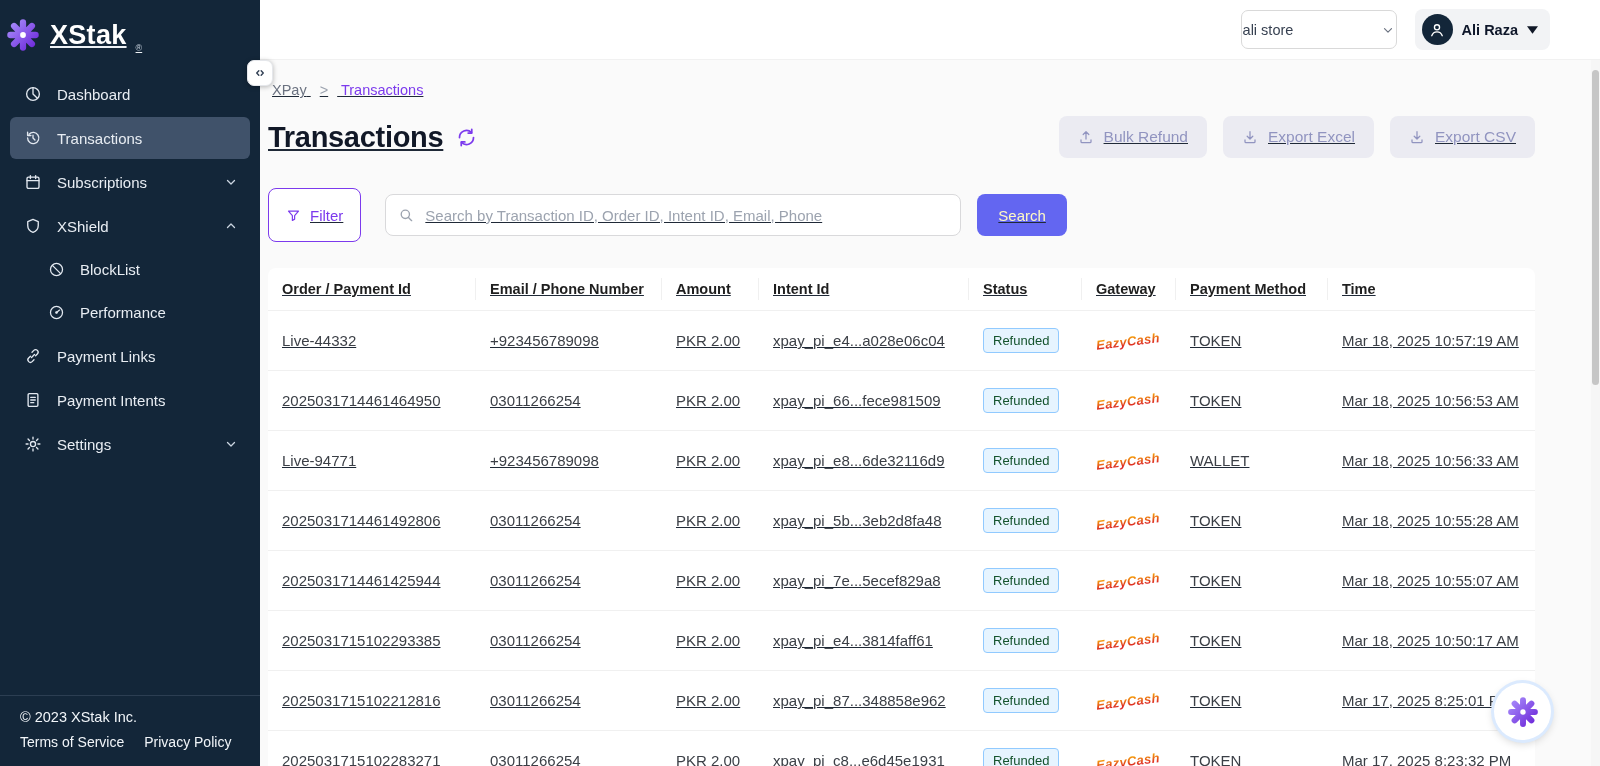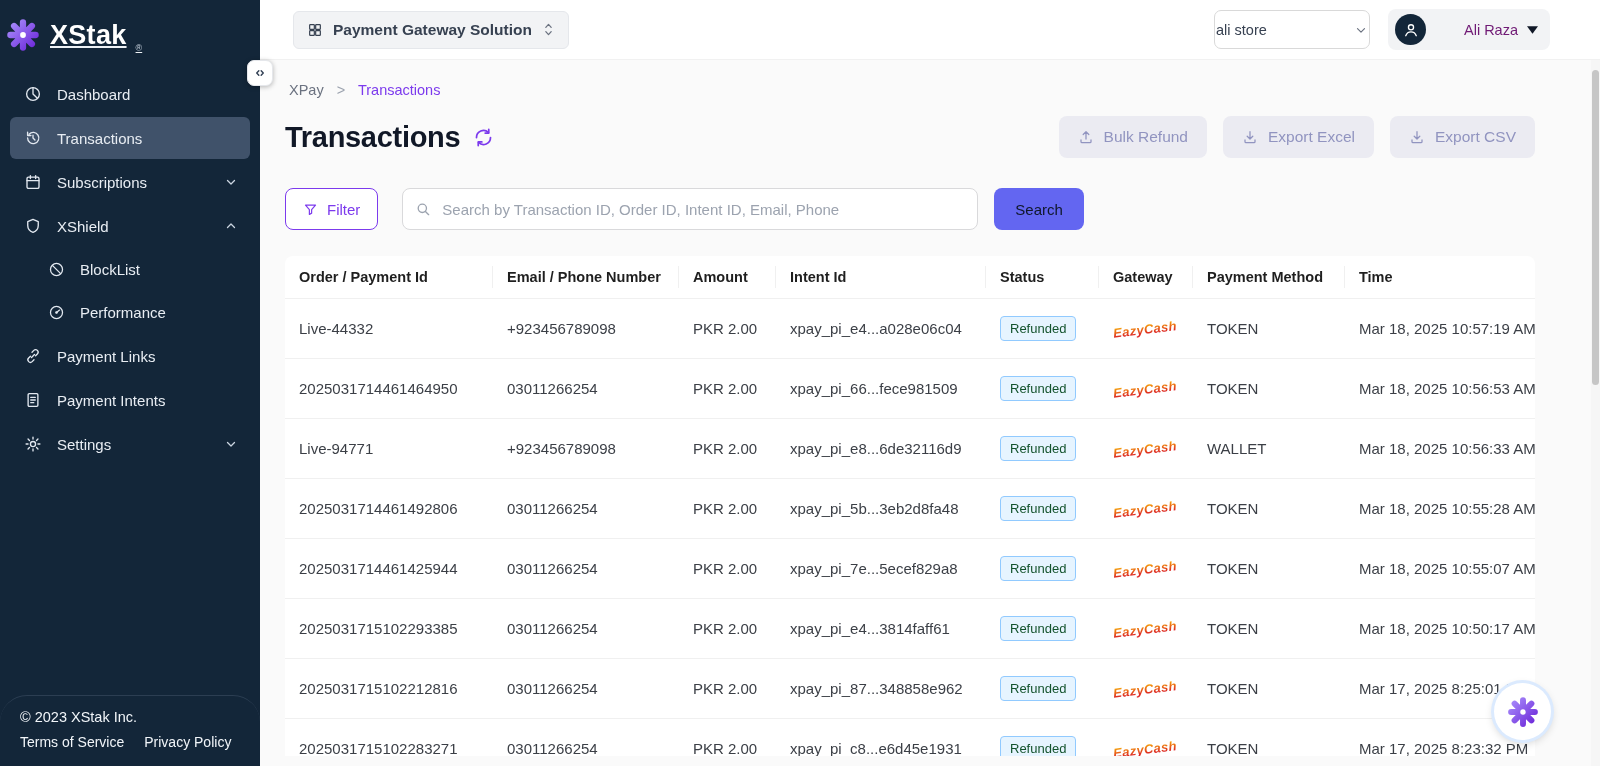--- a/index.html
+++ b/index.html
@@ -29,21 +29,21 @@
     padding:12px 12px 12px 14px; margin-bottom:2px;
     border-radius:6px; font-size:15px; color:#e8edf3; cursor:pointer;
     white-space:nowrap;
   }
   .nav-item.active { background:#40526a; }
   .nav-item .chev { margin-left:auto; color:#cbd5e1; }
   .nav-item.sub { padding-left:38px; }
   .nav-icon { color:#e2e8f0; flex:0 0 auto; }
   .sidebar-footer {
     margin-top:auto; border-top:1px solid #2c3e52;
-    padding:13px 20px 16px 20px; font-size:14.5px; color:#f1f5f9;border-radius:27px;
+    padding:13px 20px 16px 20px; font-size:14.5px; color:#f1f5f9;
   }
   .footer-links { display:flex; gap:20px; margin-top:9px; font-size:14px; }
   .footer-links span { cursor:pointer; }
   .collapse-btn {
     position:absolute; right:-13px; top:60px; width:26px; height:26px;
     background:#ffffff; border-radius:7px; border:1px solid #e5e7eb;
     box-shadow:0 1px 5px rgba(0,0,0,.28);
     display:flex; align-items:center; justify-content:center;
     color:#334155; cursor:pointer; z-index:20;
   }
@@ -69,59 +69,59 @@
   }
   .store-select .chev { margin-left:auto; color:#6b7280; }
   .user-chip {
     display:flex; align-items:center; gap:9px;
     background:#f2f3f5; border-radius:8px; padding:5px 12px 5px 7px; cursor:pointer;
   }
   .avatar {
     width:31px; height:31px; border-radius:50%; background:#132639;
     display:flex; align-items:center; justify-content:center; color:#ffffff;
   }
-  .user-name { font-size:14.5px; font-weight:400; color:#701a75;margin-left:29px; }
+  .user-name { font-size:14.5px; font-weight:700; color:#0f172a; }
   .user-caret { color:#111827; }
 
   
-  .content { flex:1; overflow:hidden; padding:14px 65px 0 25px; }
+  .content { flex:1; overflow:hidden; padding:14px 65px 0 8px;text-decoration:underline; }
   .breadcrumb { font-size:14.5px; color:#6b7280; margin:8px 0 18px 4px; }
   .breadcrumb .sep { margin:0 9px; color:#9ca3af; }
   .breadcrumb .current { color:#7c3aed; cursor:pointer; }
   .breadcrumb .parent { cursor:pointer; }
 
   .title-row { display:flex; align-items:center; }
   .page-title { font-size:29px; font-weight:700; color:#111827; margin:0; letter-spacing:-.3px; }
   .refresh-icon { margin-left:13px; color:#7c3aed; cursor:pointer; }
   .actions { margin-left:auto; display:flex; gap:16px; }
   .action-btn {
     height:42px; padding:0 19px; border-radius:8px; border:none;
     background:#ebebf2; color:#9194c0; font-size:15.5px;
     display:flex; align-items:center; gap:10px; cursor:pointer;
     font-family:"Liberation Sans", sans-serif;
   }
 
   .filter-row { margin-top:30px; display:flex; align-items:center; gap:16px; }
   .filter-btn {
-    height:42px; padding:0 17px; border:1px solid #7c3aed; color:#7c3aed;
+    height:54px; padding:0 17px; border:1px solid #7c3aed; color:#7c3aed;
     background:#fff; border-radius:8px; display:flex; align-items:center; gap:9px;
     font-size:15px; cursor:pointer; font-family:"Liberation Sans", sans-serif;
   }
   .search-box {
     width:576px; height:42px; border:1px solid #d9d9db; border-radius:8px;
     background:#fff; display:flex; align-items:center; padding:0 12px; gap:9px;margin-left:8px;
   }
   .search-box input {
     flex:1; border:none; outline:none; font-size:15px; color:#374151;
     font-family:"Liberation Sans", sans-serif; background:transparent;
   }
   .search-box input::placeholder { color:#9ca3af; }
   .search-icon { color:#9ca3af; }
   .search-btn {
-    height:42px; padding:0 21px; background:#6366f1; color:#0f172a; border:none;
+    height:42px; padding:0 21px; background:#6366f1; color:#fef9c3; border:none;
     border-radius:8px; font-size:15px; cursor:pointer;
     font-family:"Liberation Sans", sans-serif;
   }
 
   
   .table-card { margin-top:26px; background:#ffffff; border-radius:8px 8px 0 0; height:500px; overflow:hidden; }
   table { width:100%; border-collapse:collapse; table-layout:fixed; }
   th {
     text-align:left; font-size:14.5px; font-weight:700; color:#1f1f1f;
     padding:13px 14px; position:relative; white-space:nowrap; overflow:hidden;
@@ -292,36 +292,20 @@
   <div class="collapse-btn">
     <svg width="14" height="14" viewBox="0 0 24 24" fill="none" stroke="currentColor" stroke-width="2.4" stroke-linecap="round" stroke-linejoin="round">
         <path d="M10 8l-3.6 4 3.6 4M14 8l3.6 4-3.6 4"></path>
       </svg>
   </div>
 </aside>
 
 <div class="main">
 
   <header class="topbar">
-    <div class="app-switcher">
-      <span>
-        <svg width="16" height="16" viewBox="0 0 24 24" fill="none" stroke="#374151" stroke-width="1.8">
-            <rect x="4" y="4" width="7" height="7" rx="1"></rect>
-            <rect x="13" y="4" width="7" height="7" rx="1"></rect>
-            <rect x="4" y="13" width="7" height="7" rx="1"></rect>
-            <rect x="13" y="13" width="7" height="7" rx="1"></rect>
-          </svg>
-      </span>
-      <span>Payment Gateway Solution</span>
-      <span>
-        <svg width="13" height="15" viewBox="0 0 24 28" fill="none" stroke="#6b7280" stroke-width="2.4" stroke-linecap="round" stroke-linejoin="round">
-            <path d="M7 10l5-5.5 5 5.5M7 18l5 5.5 5-5.5"></path>
-          </svg>
-      </span>
-    </div>
 
     <div class="topbar-right">
       <div class="store-select">
         <span>ali store</span>
         <span class="chev">
           <svg width="14" height="14" viewBox="0 0 24 24" fill="none" stroke="currentColor" stroke-width="2" stroke-linecap="round" stroke-linejoin="round">
               <path d="M6 9.5l6 6 6-6"></path>
             </svg>
         </span>
       </div>

